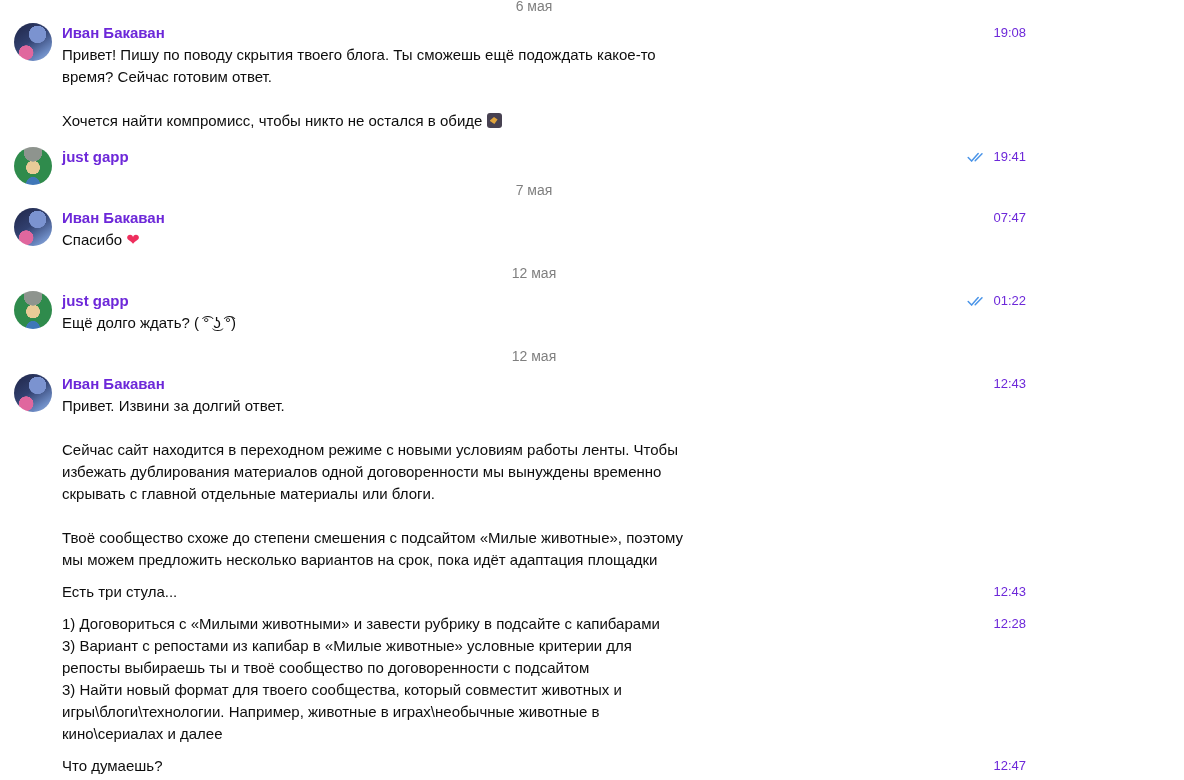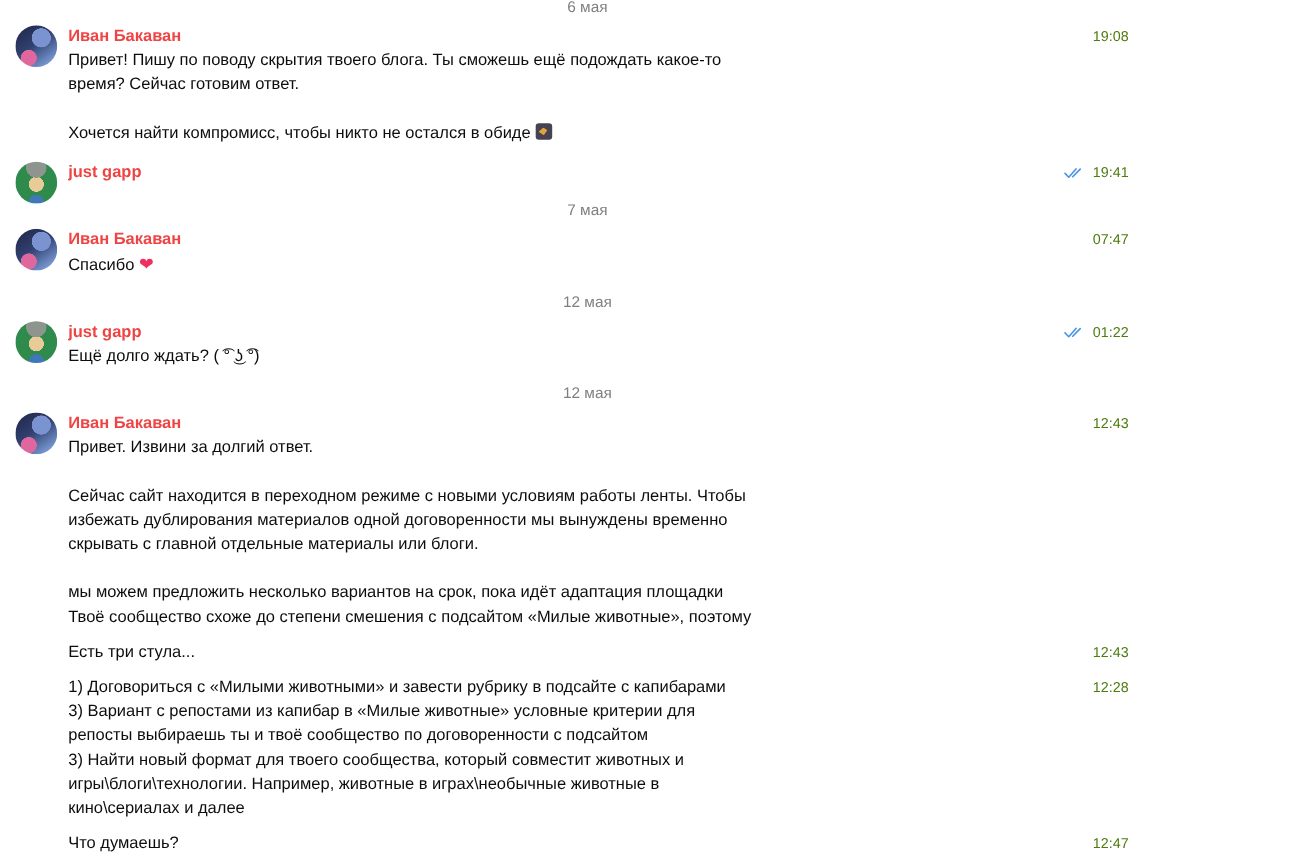--- a/index.html
+++ b/index.html
@@ -37,32 +37,32 @@
   .avatar-gapp {
     background:
       radial-gradient(circle at 50% 14%, #8e948e 0%, #8e948e 24%, rgba(142,148,142,0) 25%),
       radial-gradient(circle at 50% 54%, #e9cb97 0%, #e9cb97 24%, rgba(233,203,151,0) 25%),
       radial-gradient(circle at 50% 97%, #3f77b8 0%, #3f77b8 16%, rgba(63,119,184,0) 17%),
       #2f8b4c;
   }
 
   .name-row { position: relative; line-height: 22px; height: 22px; }
   .name {
-    font-weight: 700; font-size: 15px; color: #ef4444;
+    font-weight: 700; font-size: 15px; color: #6d28d9;
     cursor: pointer; display: inline-block;
   }
 
   .msg { position: relative; font-size: 15px; line-height: 22px; color: #0d0d0d; }
   .msg + .msg { margin-top: 10px; }
   .msg-line { min-height: 22px; line-height: 22px; white-space: pre-wrap; }
 
   .meta {
     position: absolute; right: 42px; top: 0; height: 22px;
     display: inline-flex; align-items: center; gap: 8px;
-    font-size: 13px; color: #4d7c0f; white-space: nowrap;
+    font-size: 13px; color: #6d28d9; white-space: nowrap;
   }
   .check { display: inline-flex; align-items: center; }
 
   .emoji-heart { font-family: "DejaVu Sans", sans-serif; font-size: 16px; line-height: 22px; }
   .emoji-box {
     display: inline-block; vertical-align: -2px;
     width: 15px; height: 15px; border-radius: 3px;
     position: relative;
   }
   .emoji-box .gold {
@@ -132,22 +132,22 @@
       <div class="name-row"><span class="name">Иван Бакаван</span><span class="meta">
           <span class="time">12:43</span>
         </span></div>
       <div class="msg">
         <div class="msg-line">Привет. Извини за долгий ответ.</div>
         <div class="msg-line">&nbsp;</div>
         <div class="msg-line">Сейчас сайт находится в переходном режиме с новыми условиям работы ленты. Чтобы</div>
         <div class="msg-line">избежать дублирования материалов одной договоренности мы вынуждены временно</div>
         <div class="msg-line">скрывать с главной отдельные материалы или блоги.</div>
         <div class="msg-line">&nbsp;</div>
+        <div class="msg-line">Твоё сообщество схоже до степени смешения с подсайтом «Милые животные», поэтому</div>
         <div class="msg-line">мы можем предложить несколько вариантов на срок, пока идёт адаптация площадки</div>
-        <div class="msg-line">Твоё сообщество схоже до степени смешения с подсайтом «Милые животные», поэтому</div>
       </div>
       <div class="msg">
         <span class="meta">
           <span class="time">12:43</span>
         </span>
         <div class="msg-line">Есть три стула...</div>
       </div>
       <div class="msg">
         <span class="meta">
           <span class="time">12:28</span>

